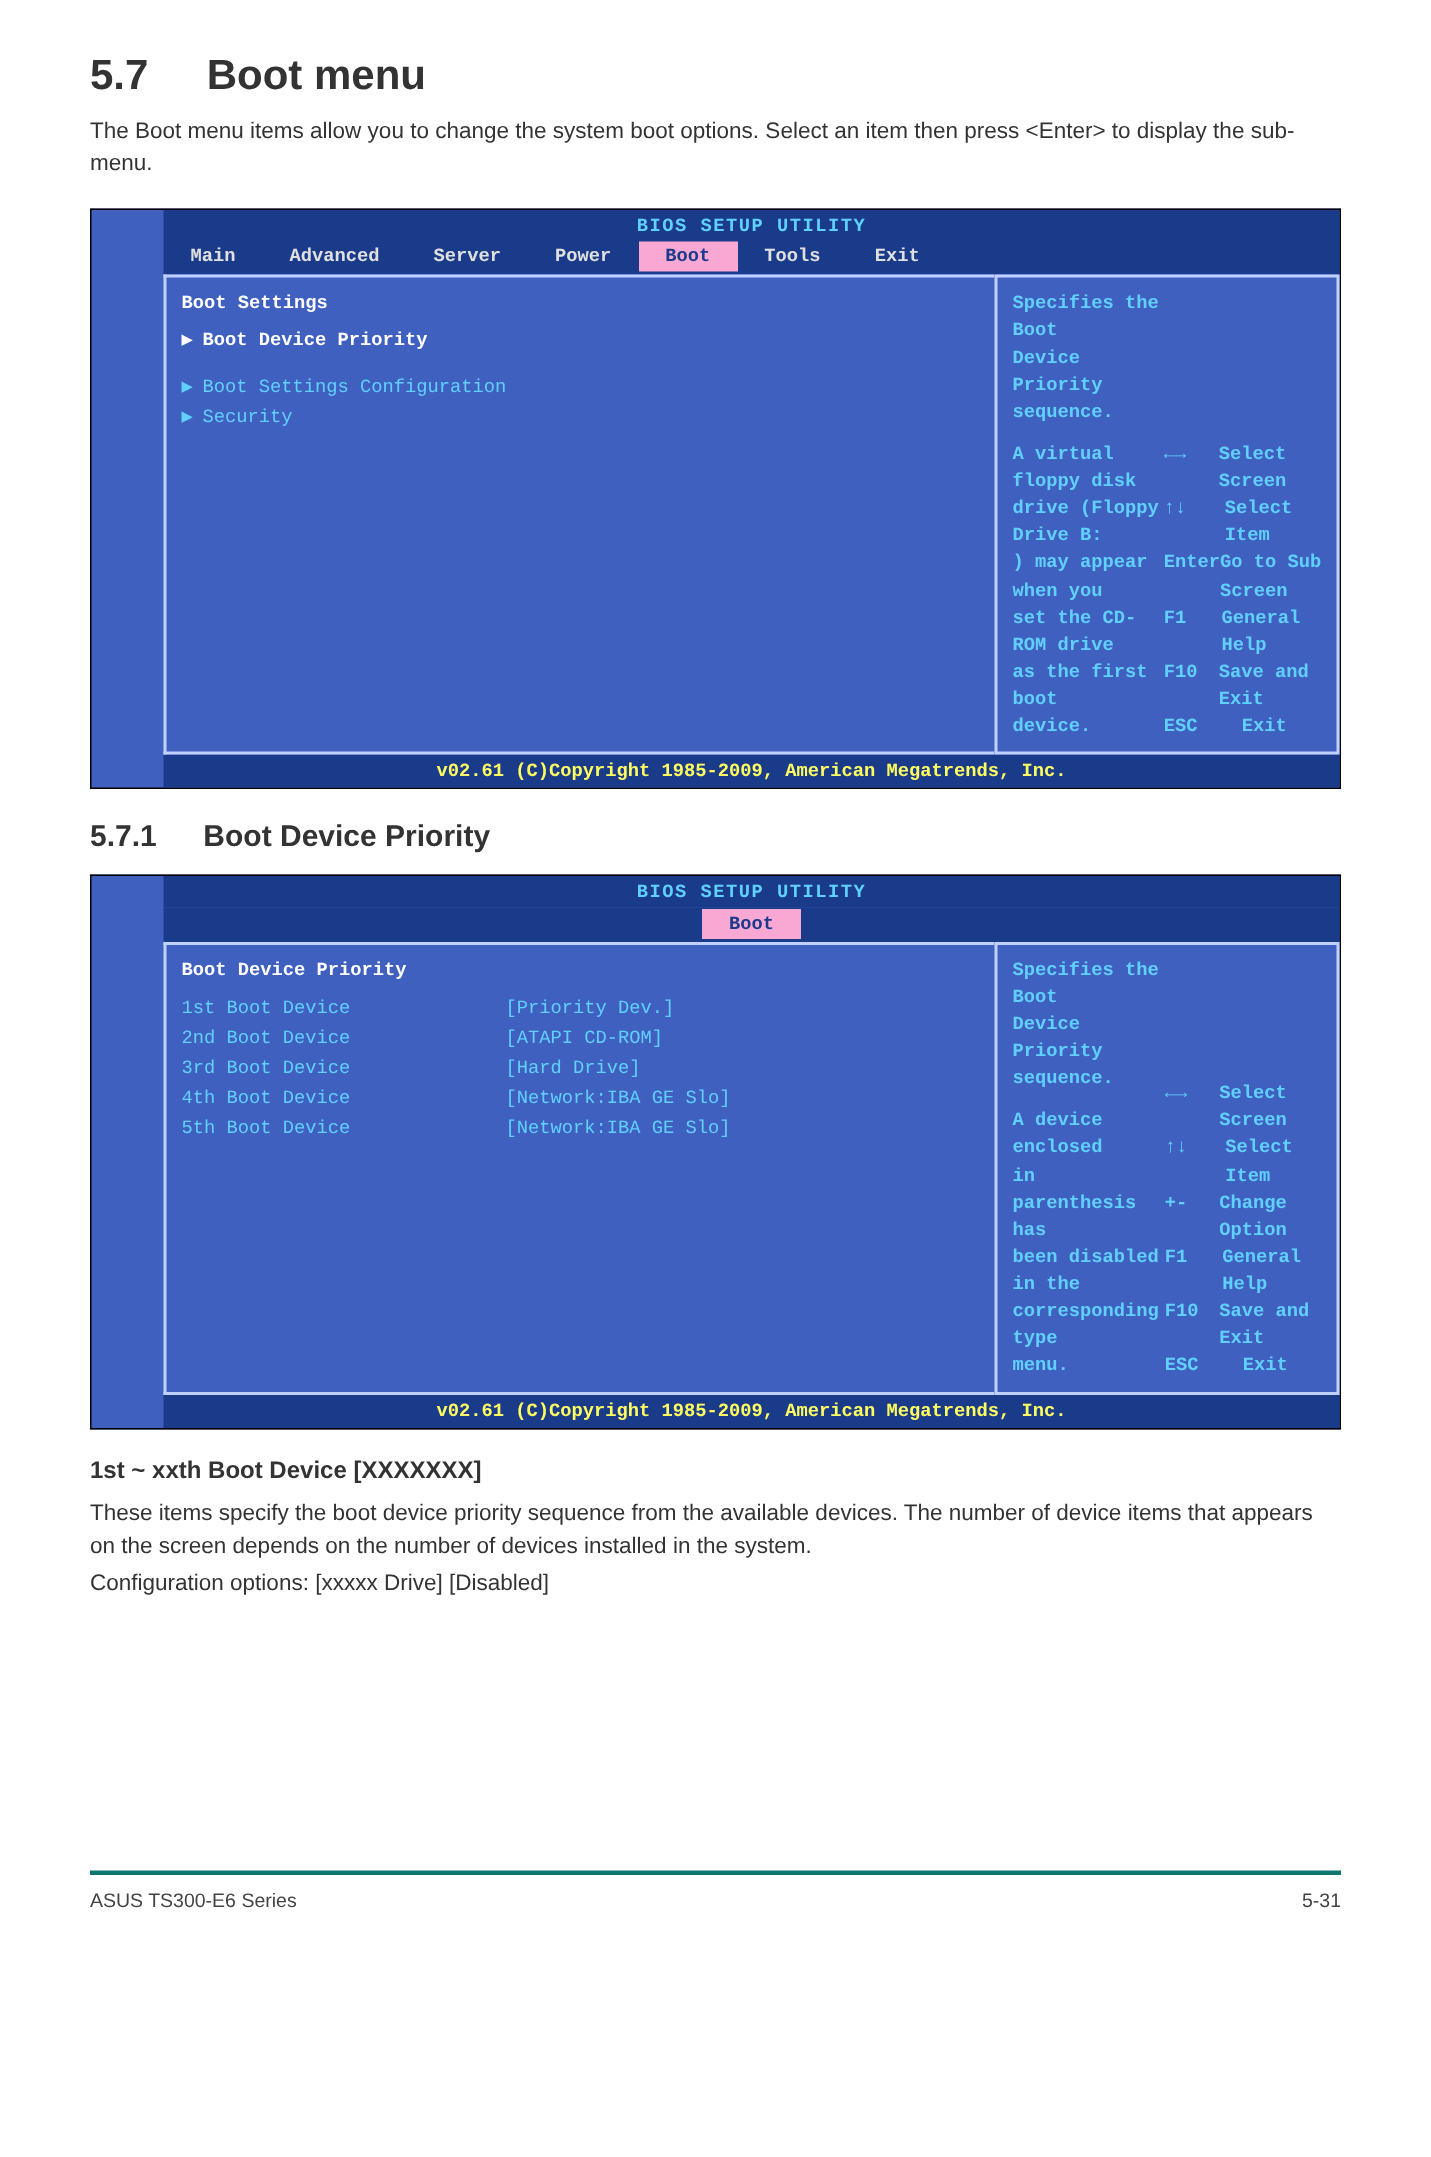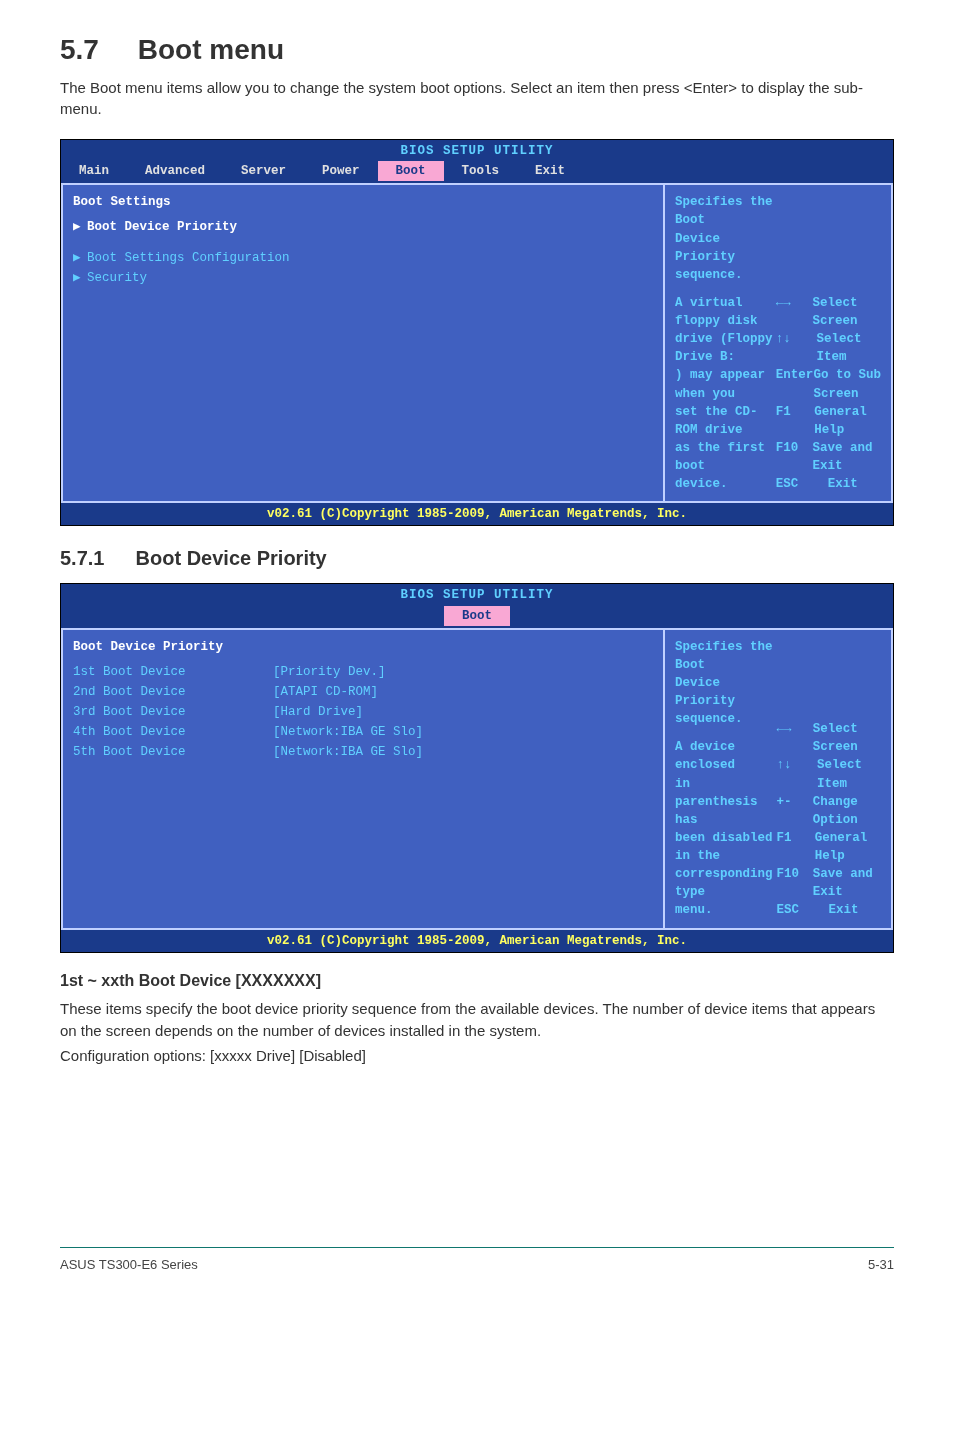--- a/index.html
+++ b/index.html
@@ -39,20 +39,21 @@
   p.body-p { font-size: 15px; margin-bottom: 4px; }
 
   
   .bios-panel {
     font-family: "Courier New", monospace;
     font-size: 12.5px;
     background: var(--bios-light-blue);
     border: 1px solid #000;
     color: var(--bios-cyan);
     margin-bottom: 1px;
+    padding-left: 48px;
   }
   .bios-header {
     background: var(--bios-dark-blue);
     text-align: center;
     color: var(--bios-cyan);
     padding: 2px 0 0 0;
     font-weight: bold;
     letter-spacing: 1px;
   }
   .bios-tabs {
@@ -103,39 +104,39 @@
   .menu-item .arrow {
     color: var(--bios-cyan);
     width: 14px;
     display:inline-block;
   }
   .menu-item.selected {
     color: var(--bios-white);
     font-weight: bold;
   }
   .menu-item.selected .arrow { color: var(--bios-white); }
-  .kv-row { display:flex; }
+  .kv-row { display:flex;gap:16px; }
   .kv-key { width: 200px; color: var(--bios-cyan); }
   .kv-val { color: var(--bios-cyan); }
   .help-text { color: var(--bios-cyan); font-weight: bold; }
   .help-divider { height:10px; }
   .nav-hints { margin-top:auto; color: var(--bios-cyan); font-weight:bold; }
   .nav-row { display:flex; }
   .nav-key { width: 52px; }
   .bios-footer {
     background: var(--bios-dark-blue);
     color: var(--bios-yellow);
     text-align:center;
     padding: 2px 0;
     font-weight: bold;
   }
   .page-footer {
     display:flex;
     justify-content: space-between;
-    border-top: 1px solid #0f766e;
+    border-top: 3px solid #0f766e;
     margin-top: 180px;
     padding-top: 8px;
     font-size: 13px;
     color:#444;
   }
 </style>
 </head>
 <body>
 
 <h1 class="section-title">

